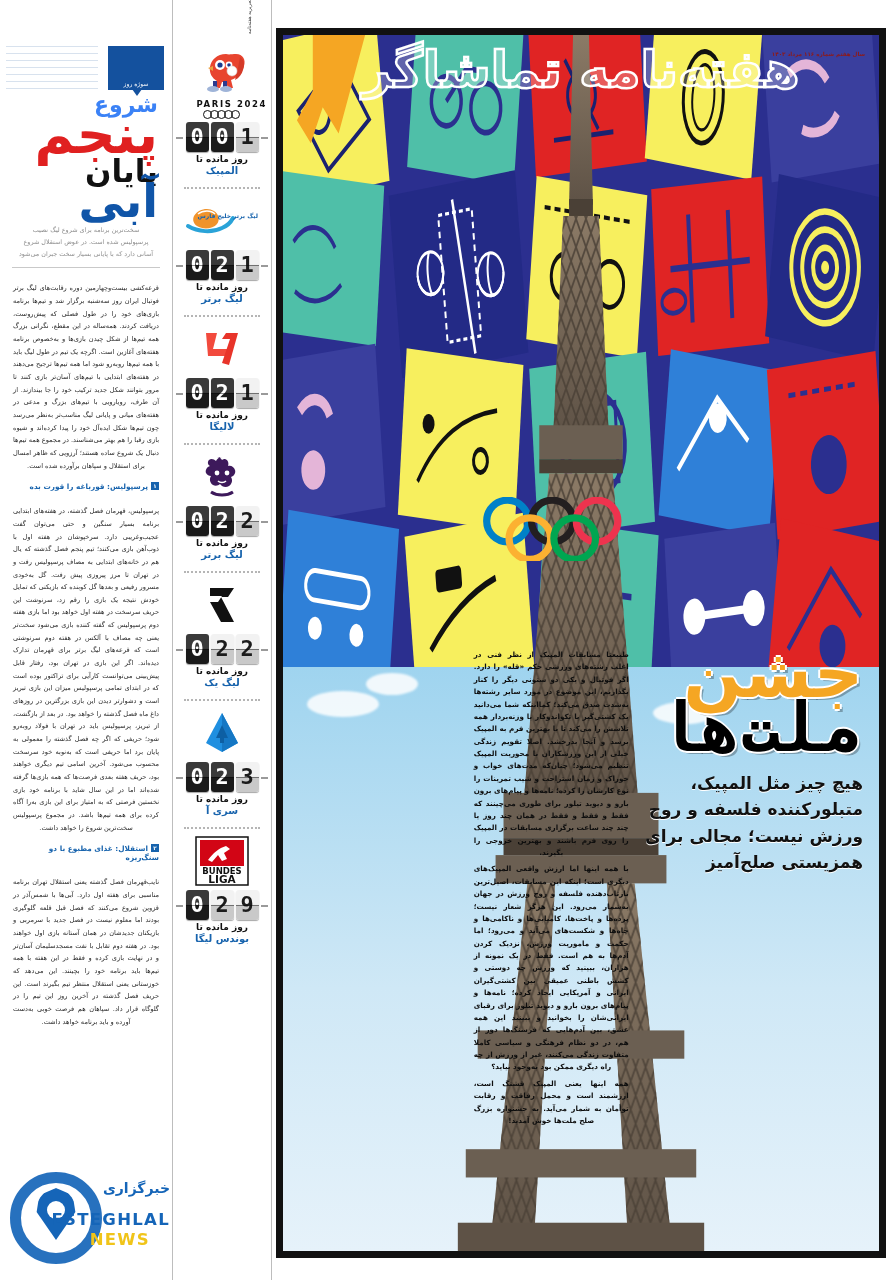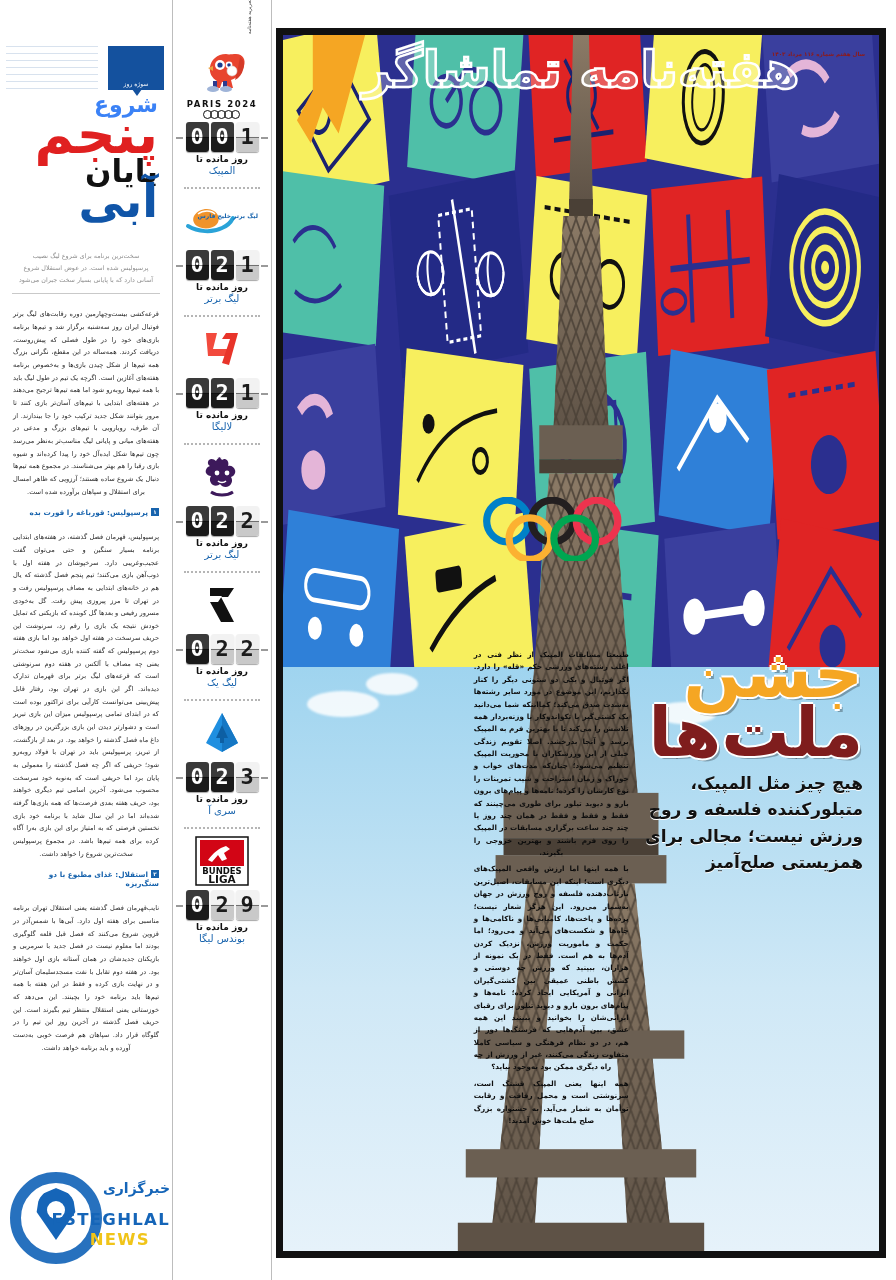--- a/index.html
+++ b/index.html
@@ -31,21 +31,21 @@
 
   .headline { direction:rtl; text-align:right; margin-top:50px; padding-right:4px; }
   .hl-line { font-weight:900; line-height:.96; letter-spacing:-1px; }
   .hl-1 { font-size:22px; color:#3b82f6; }
   .hl-2 { font-size:54px; color:#e02020; margin-top:-6px; }
   .hl-3 { font-size:31px; color:#111; margin-top:-4px; }
   .hl-4 { font-size:46px; color:#1055a8; margin-top:-8px; }
 
   .deck {
     direction:rtl; text-align:center; font-size:6.4px; line-height:1.85;
-    color:#8d8d8d; margin-top:28px; padding:0 8px;
+    color:#8d8d8d; margin-top:2px; padding:0 8px;
   }
 
   .divider-thin { height:1px; background:#c9c9c9; margin:7px 2px; }
 
   .bodytext {
     direction:rtl; text-align:justify; font-size:6.6px; line-height:1.92;
     color:#2b2b2b; margin-top:14px; padding:0 3px;
     text-align-last:center;
   }
   .subhead {
@@ -104,23 +104,23 @@
     font-family:"DejaVu Sans Mono","Liberation Mono",monospace;
     font-size:22px; font-weight:700; line-height:30px; position:relative;
     box-shadow:0 1px 1px rgba(0,0,0,.35);
   }
   .digit.dark { background:linear-gradient(#3a3a3a 0 48%,#1a1a1a 52% 100%); }
   .digit.light { background:linear-gradient(#f2f2f2 0 48%,#c9c9c9 52% 100%); color:#1c1c1c; }
   .digit:after {
     content:""; position:absolute; left:0; right:0; top:49%; height:1px; background:rgba(0,0,0,.45);
   }
   .cd-l1 { direction:rtl; font-size:9px; font-weight:800; color:#111; }
-  .cd-l2 { direction:rtl; font-size:10px; font-weight:400; color:#1763ad; margin-top:1px; }
+  .cd-l2 { direction:rtl; font-size:10px; font-weight:700; color:#1763ad; margin-top:1px; }
   .dotrule { border-top:2px dotted #b5b5b5; margin:6px 7px; }
-  .paris-txt { font-size:8.5px; letter-spacing:1.6px; font-weight:700; color:#111; margin-top:1px; }
+  .paris-txt { font-size:8.5px; letter-spacing:1.6px; font-weight:700; color:#111; margin-top:1px;text-align:right; }
   .rings5 { display:flex; justify-content:center; gap:-3px; margin-top:1px; }
   .rings5 i { width:9px; height:9px; border:1.6px solid #111; border-radius:50%; display:inline-block; margin-left:-2px; }
 
   
   #poster-wrap { flex:1; height:1280px; padding:28px 10px 22px 4px; position:relative; }
   #poster {
     width:100%; height:100%; border:7px solid #111; position:relative; overflow:hidden;
     background:#7fc4e8;
   }
   .side-credit {
@@ -153,22 +153,23 @@
 
   #rings-olympic { position:absolute; left:27%; top:38%; width:46%; height:64px; z-index:6; }
 
   
   #poster-head { position:absolute; right:16px; top:50%; width:40%; text-align:right; direction:rtl; z-index:7; }
   .ph-1 {
     font-size:68px; font-weight:900; color:#f5a623; line-height:.92;
     text-shadow:-2px 0 #fff,2px 0 #fff,0 -2px #fff,0 2px #fff,3px 3px 0 rgba(0,0,0,.28);
   }
   .ph-2 {
-    font-size:68px; font-weight:900; color:#7f1d1d; line-height:.92; margin-top:-4px;
+    font-size:68px; font-weight:900; color:#000000; line-height:.92; margin-top:-4px;
     text-shadow:-2px 0 #fff,2px 0 #fff,0 -2px #fff,0 2px #fff,3px 3px 0 rgba(0,0,0,.28);
+    font-family:Liberation Mono, monospace;
   }
   .ph-sub {
     font-size:17px; font-weight:800; color:#111; line-height:1.55; margin-top:6px;
     text-shadow:0 1px 0 #fff;
   }
 
   
   #poster-body {
     position:absolute; right:42%; top:50.5%; width:26%; direction:rtl; text-align:justify;
     font-size:7.2px; line-height:1.72; color:#0e0e0e; z-index:7; font-weight:700;
@@ -559,18 +560,18 @@
 
       <div id="poster-head">
         <div class="ph-1">جشن</div>
         <div class="ph-2">ملت‌ها</div>
         <div class="ph-sub">هیچ چیز مثل المپیک، متبلورکننده فلسفه و روح ورزش نیست؛ مجالی برای همزیستی صلح‌آمیز</div>
       </div>
 
       <div id="poster-body">
         <p>طبیعتا مسابقات المپیک از نظر فنی در اغلب رشته‌های ورزشی حکم «قله» را دارد. اگر فوتبال و یکی دو ستونی دیگر را کنار بگذاریم، این موضوع در مورد سایر رشته‌ها به‌شدت صدق می‌کند؛ کمااینکه شما می‌دانید یک کشتی‌گیر یا تکواندوکار یا وزنه‌بردار همه تلاشش را می‌کند تا با بهترین فرم به المپیک برسد و آنجا بدرخشد. اصلا تقویم زندگی خیلی از این ورزشکاران با محوریت المپیک تنظیم می‌شود؛ چنان‌که مدت‌های خواب و خوراک و زمان استراحت و شیب تمرینات را نوع کارشان را کرده؛ نامه‌ها و پیام‌های برون بارو و دیوید تیلور برای طوری می‌چینند که فقط و فقط و فقط در همان چند روز یا چند چند ساعت برگزاری مسابقات در المپیک را روی فرم باشند و بهترین خروجی را بگیرند.</p>
         <p>با همه اینها اما ارزش واقعی المپیک‌های دیگری است؛ اینکه این مسابقات، اصیل‌ترین بازتاب‌دهنده فلسفه و روح ورزش در جهان به‌شمار می‌رود. این هرگز شعار نیست؛ پرده‌ها و پاخت‌ها، کامیابی‌ها و ناکامی‌ها و چاه‌ها و شکست‌های می‌آید و می‌رود؛ اما حکمت و ماموریت ورزش، نزدیک کردن آدم‌ها به هم است. فقط در یک نمونه از هزاران، ببینید که ورزش چه دوستی و کشش باطنی عمیقی بین کشتی‌گیران ایرانی و آمریکایی ایجاد کرده؛ نامه‌ها و پیام‌های برون بارو و دیوید تیلور برای رقبای ایرانی‌شان را بخوانید و ببینید این همه عشق، بین آدم‌هایی که فرسنگ‌ها دور از هم، در دو نظام فرهنگی و سیاسی کاملا متفاوت زندگی می‌کنند، غیر از ورزش از چه راه دیگری ممکن بود به‌وجود بیاید؟</p>
-        <p>همه اینها یعنی المپیک قشنگ است، سرنوشتی است و محمل رفاقت و رقابت توأمان به شمار می‌آید. به جشنواره بزرگ صلح ملت‌ها خوش آمدید!</p>
+        <p>همه اینها یعنی المپیک قشنگ است، ارزشمند است و محمل رفاقت و رقابت توأمان به شمار می‌آید. به جشنواره بزرگ صلح ملت‌ها خوش آمدید!</p>
       </div>
 
     </div>
   </div>
 </div>
 
 </body></html>

